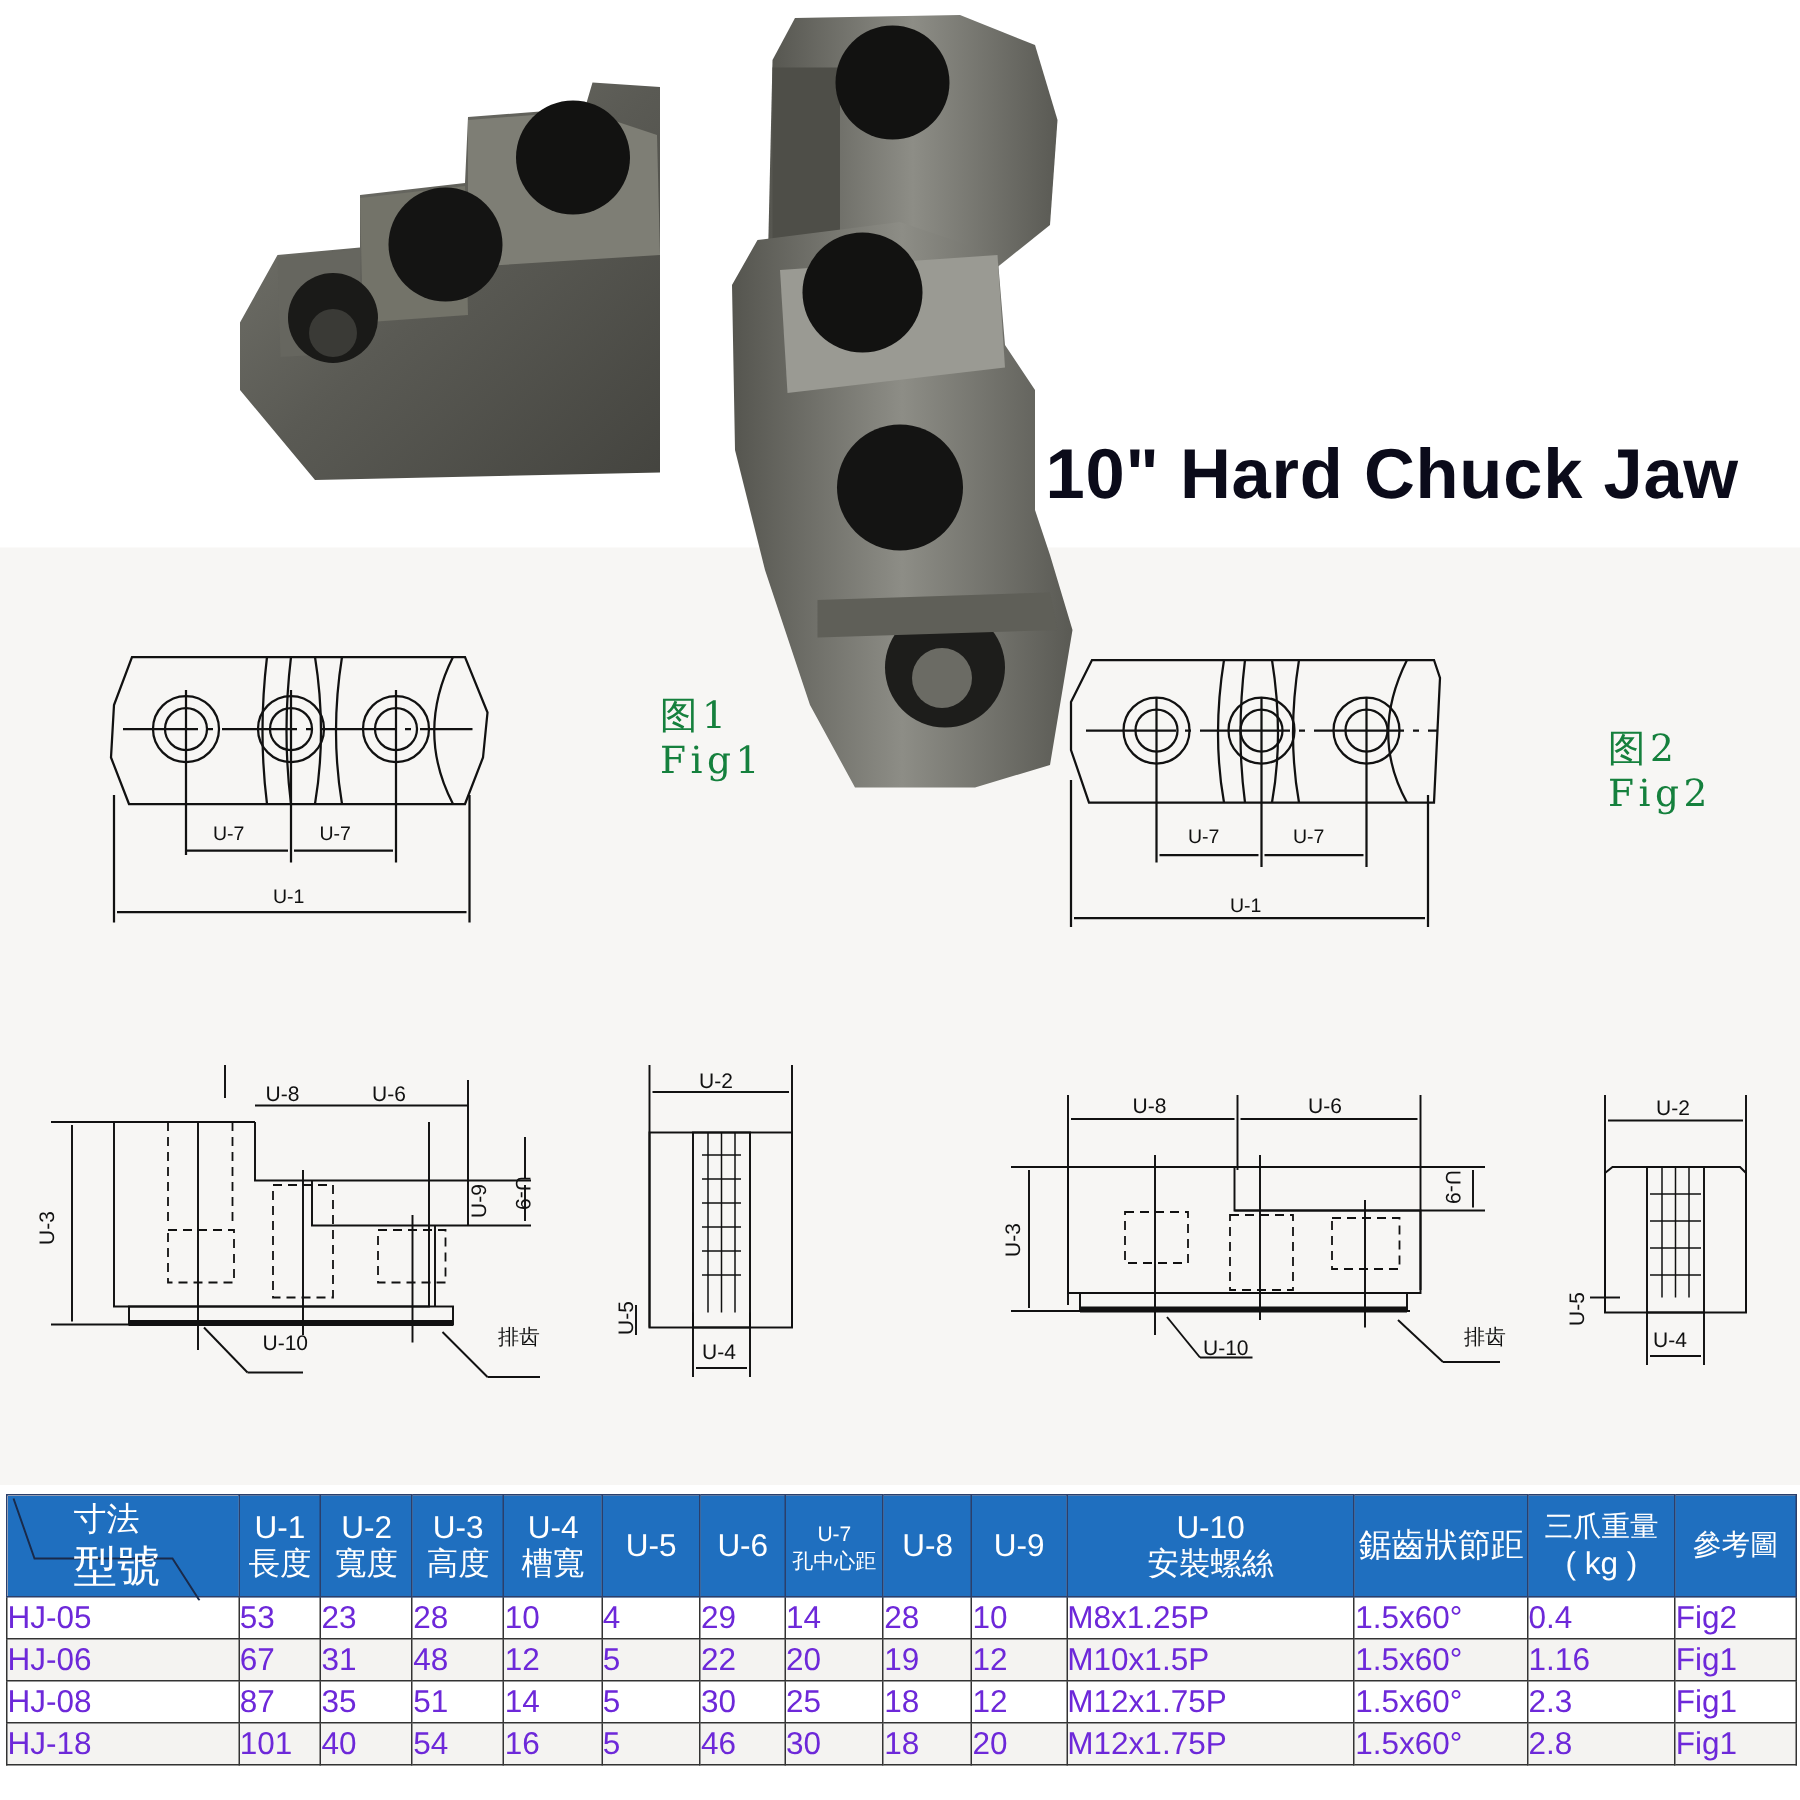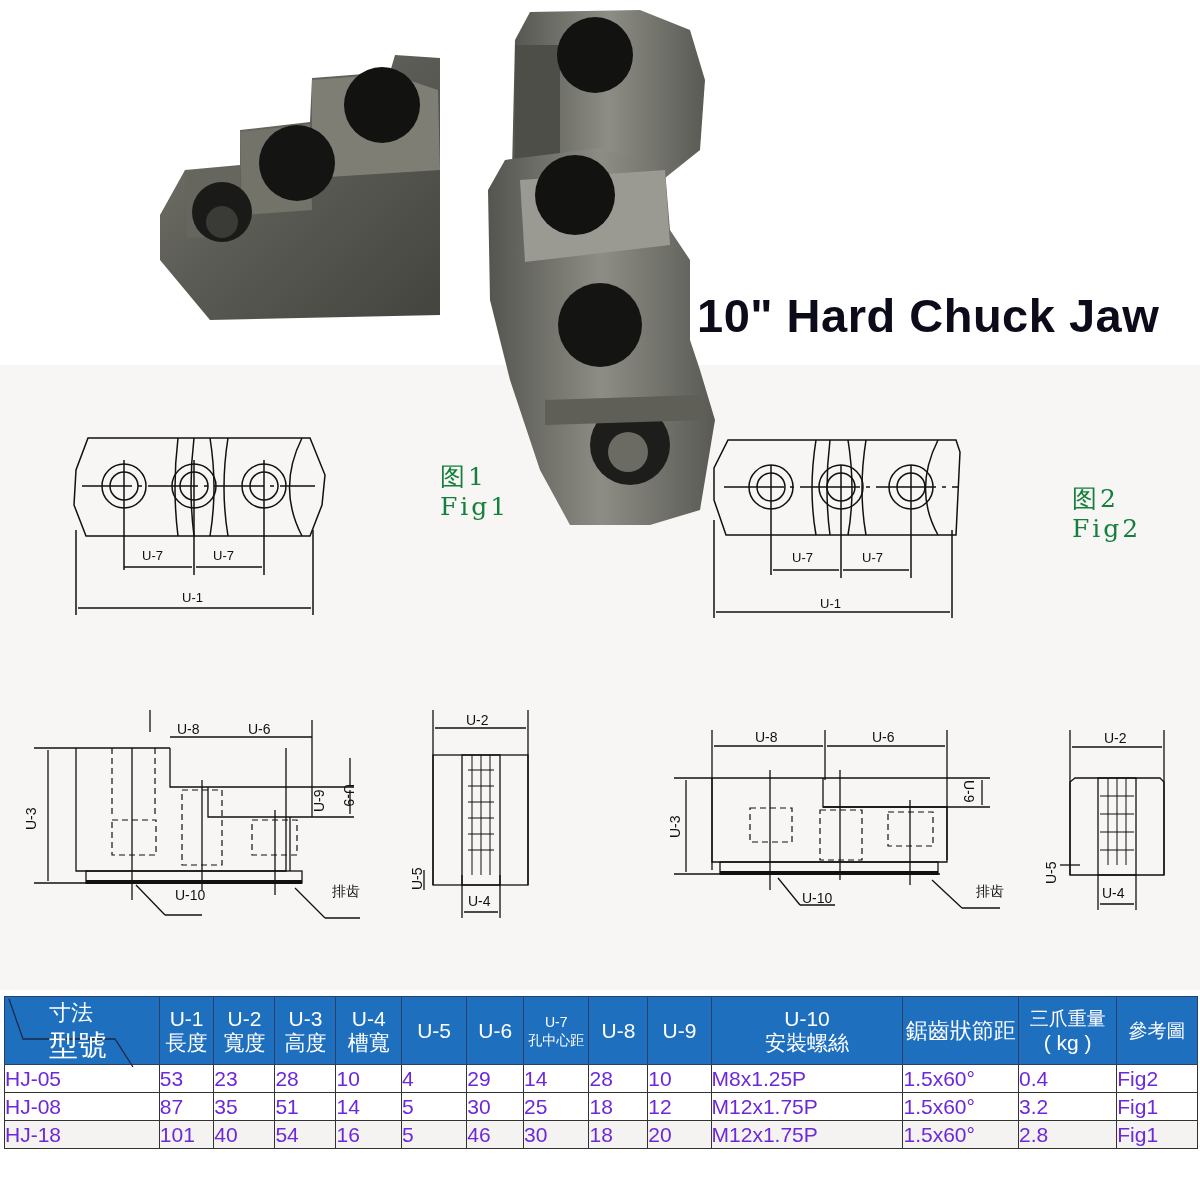--- a/index.html
+++ b/index.html
@@ -326,34 +326,50 @@
       <td>4</td>
       <td>29</td>
       <td>14</td>
       <td>28</td>
       <td>10</td>
       <td>M8x1.25P</td>
       <td>1.5x60°</td>
       <td>0.4</td>
       <td>Fig2</td>
     </tr>
+    <tr class="alt">
+      <td>HJ-06</td>
+      <td>67</td>
+      <td>31</td>
+      <td>48</td>
+      <td>12</td>
+      <td>5</td>
+      <td>22</td>
+      <td>20</td>
+      <td>19</td>
+      <td>12</td>
+      <td>M10x1.5P</td>
+      <td>1.5x60°</td>
+      <td>1.16</td>
+      <td>Fig1</td>
+    </tr>
     <tr>
       <td>HJ-08</td>
       <td>87</td>
       <td>35</td>
       <td>51</td>
       <td>14</td>
       <td>5</td>
       <td>30</td>
       <td>25</td>
       <td>18</td>
       <td>12</td>
       <td>M12x1.75P</td>
       <td>1.5x60°</td>
-      <td>3.2</td>
+      <td>2.3</td>
       <td>Fig1</td>
     </tr>
     <tr class="alt">
       <td>HJ-18</td>
       <td>101</td>
       <td>40</td>
       <td>54</td>
       <td>16</td>
       <td>5</td>
       <td>46</td>

